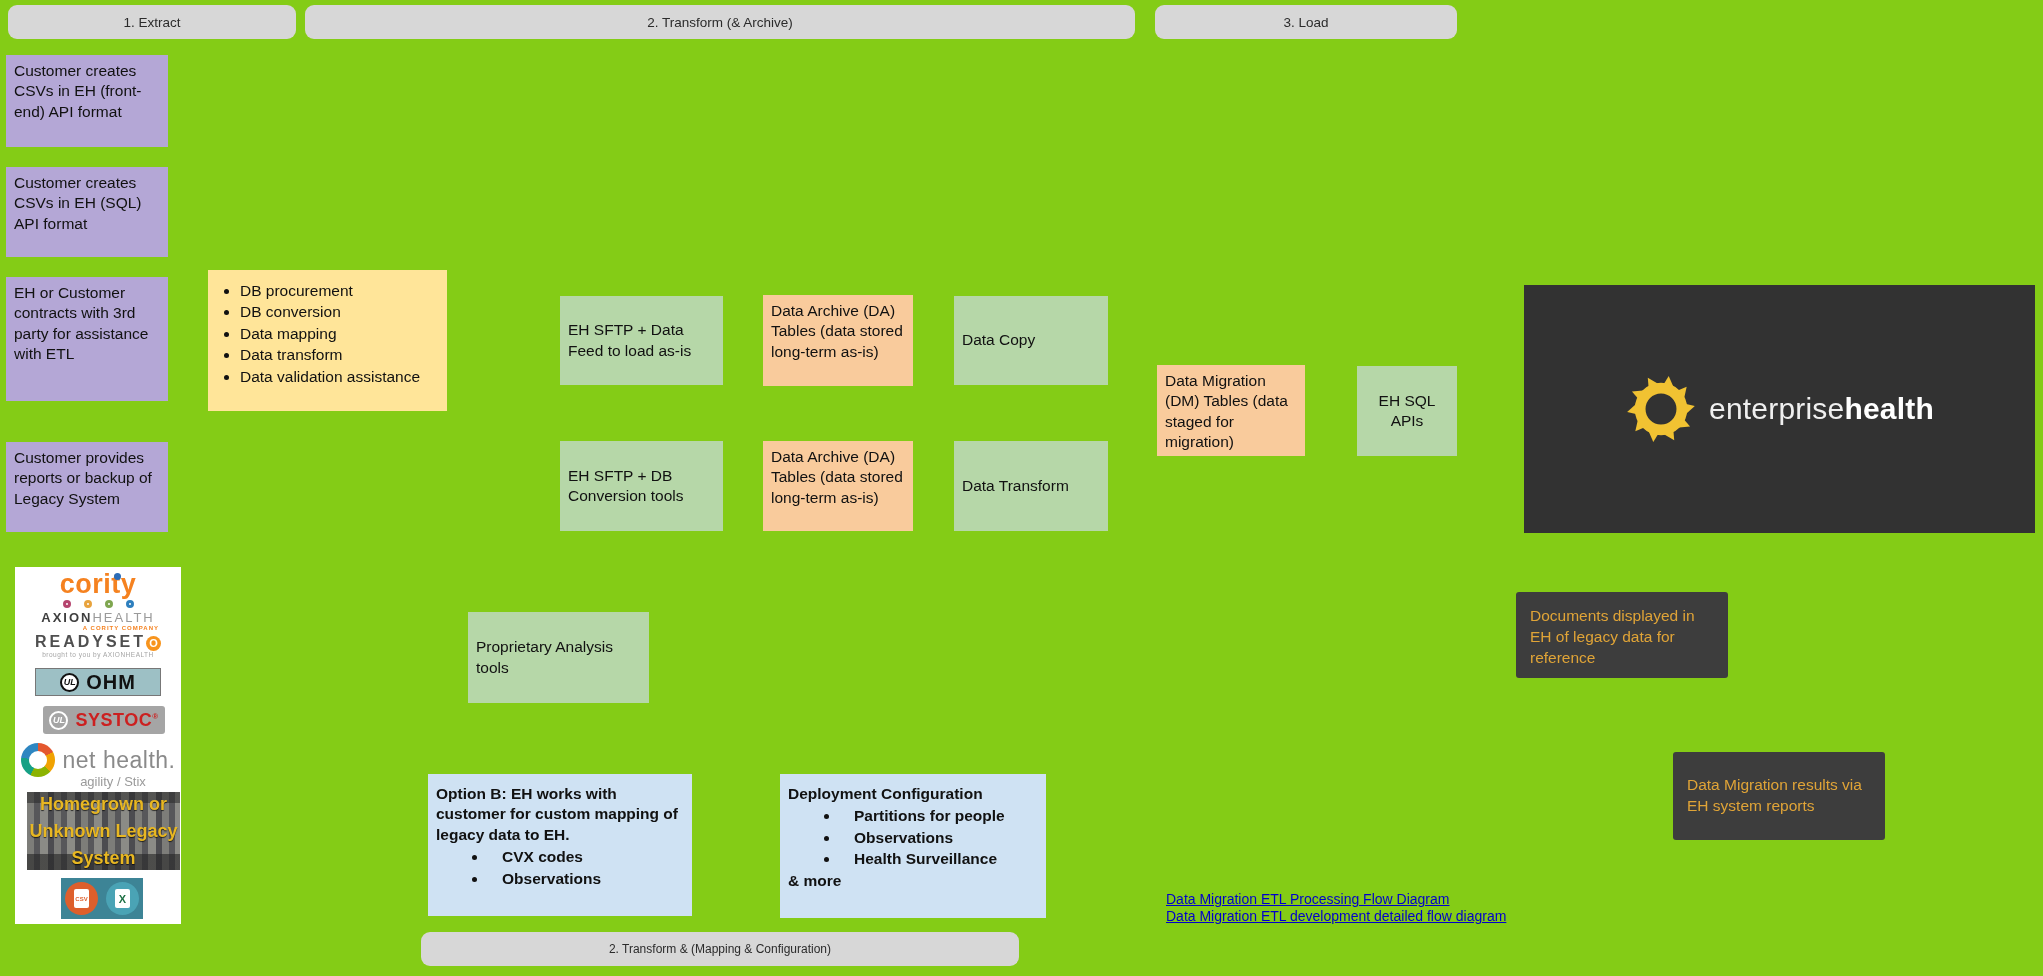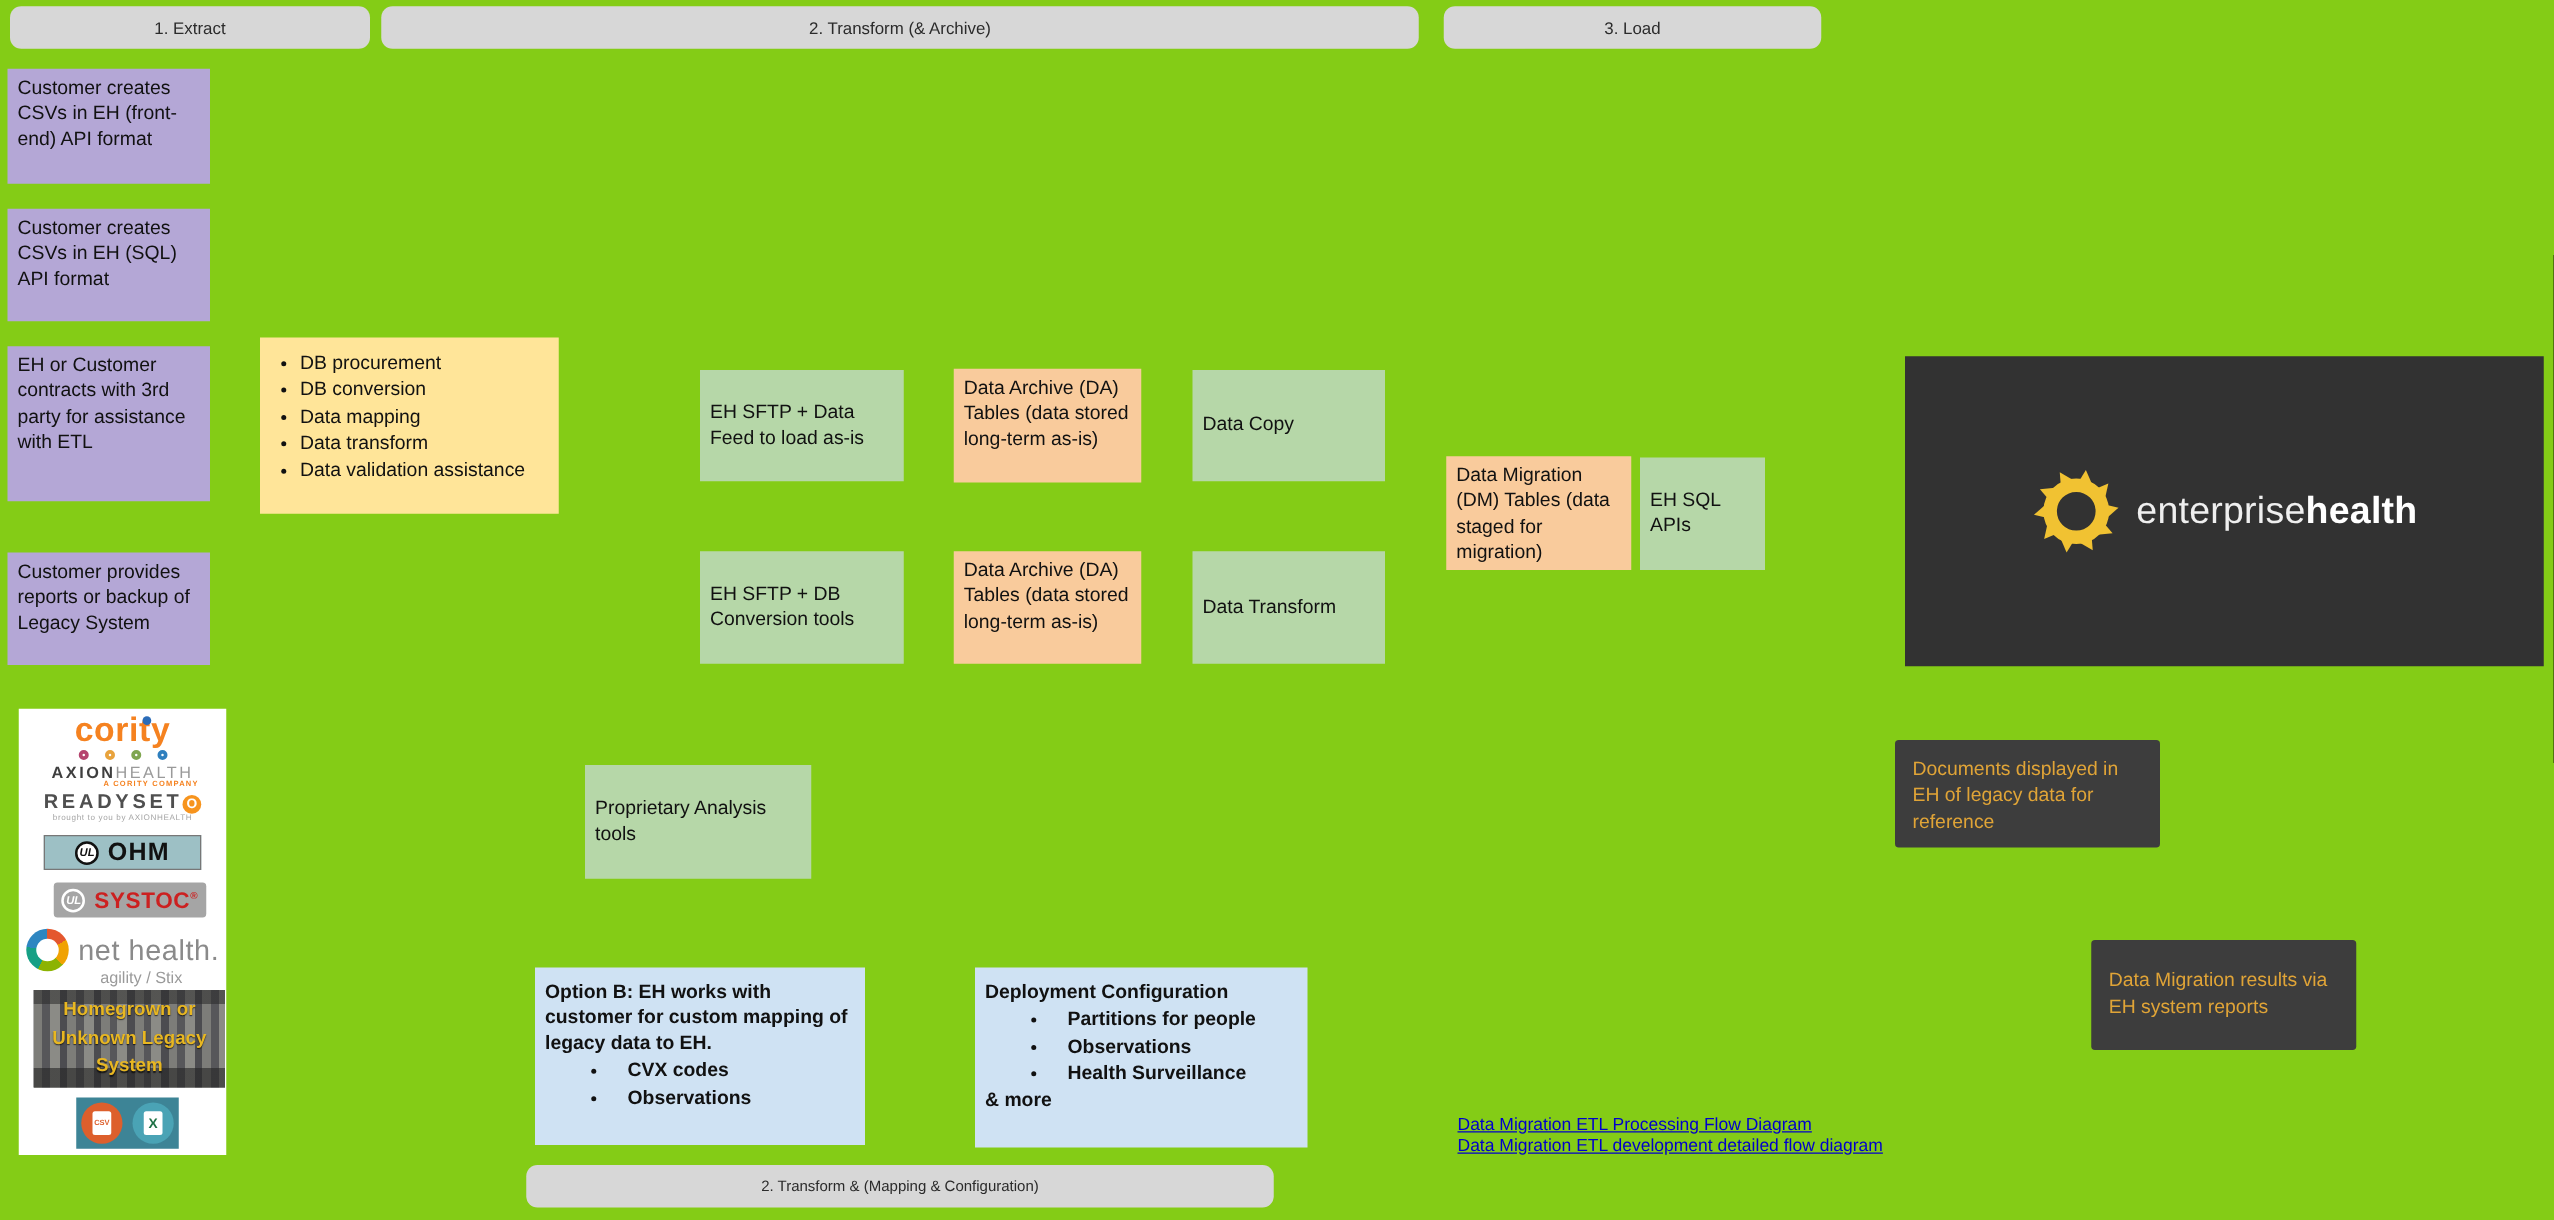--- a/index.html
+++ b/index.html
@@ -112,21 +112,21 @@
   .nh-sub { color: #9a9a9a; font-size: 13px; text-align: center; margin-top: -3px; padding-left: 30px; }
 
   .legacy-photo {
     background:
       linear-gradient(180deg, rgba(40,40,40,.55) 0 14%, rgba(0,0,0,0) 14% 80%, rgba(35,35,35,.6) 80% 100%),
       repeating-linear-gradient(90deg, #7d7d79 0 7px, #57575a 7px 13px, #8b8b86 13px 21px, #4c4c50 21px 27px),
       #6e6e6a;
     display: flex; align-items: center; justify-content: center;
     text-align: center;
   }
-  .legacy-caption { color: #e8b722; font-weight: 700; font-size: 15px; line-height: 1.5; text-shadow: 0 1px 1px rgba(0,0,0,.7); }
+  .legacy-caption { color: #e8b722; font-weight: 700; font-size: 18px; line-height: 1.5; text-shadow: 0 1px 1px rgba(0,0,0,.7); }
 
   .filetype-bar { background: #3d8496; display: flex; align-items: center; justify-content: center; gap: 8px; }
   .ft-circle { width: 33px; height: 33px; border-radius: 50%; display: flex; align-items: center; justify-content: center; }
   .ft-circle.csv { background: #dd5f2c; }
   .ft-circle.xls { background: #4aa3b5; }
   .ft-doc { background: #fff; width: 15px; height: 19px; border-radius: 2px; display: flex; align-items: center; justify-content: center; font-size: 6px; font-weight: 800; }
   .ft-doc.csv-doc { color: #dd5f2c; }
   .ft-doc.xls-doc { color: #1e7145; font-size: 11px; }
 </style>
 </head>
@@ -163,21 +163,21 @@
 
   <div class="abs box green vcenter" style="left:560px; top:441px; width:163px; height:90px;">
     <span>EH SFTP + DB Conversion tools</span>
   </div>
   <div class="abs box orange" style="left:763px; top:441px; width:150px; height:90px;">Data Archive (DA) Tables (data stored long-term as-is)</div>
   <div class="abs box green vcenter" style="left:954px; top:441px; width:154px; height:90px;">
     <span>Data Transform</span>
   </div>
 
   <div class="abs box orange" style="left:1157px; top:365px; width:148px; height:91px;">Data Migration (DM) Tables (data staged for migration)</div>
-  <div class="abs box green vcenter" style="left:1312px; top:366px; width:100px; height:90px;">
+  <div class="abs box green vcenter" style="left:1357px; top:366px; width:100px; height:90px;text-align:center;">
     <span>EH SQL APIs</span>
   </div>
 
   <div class="abs box green vcenter" style="left:468px; top:612px; width:181px; height:91px;">
     <span>Proprietary Analysis tools</span>
   </div>
 
   <div class="abs box blue" style="left:428px; top:774px; width:264px; height:142px; padding-top:10px;">
     <div>Option B: EH works with customer for custom mapping of legacy data to EH.</div>
     <ul class="bullets wide-indent">

